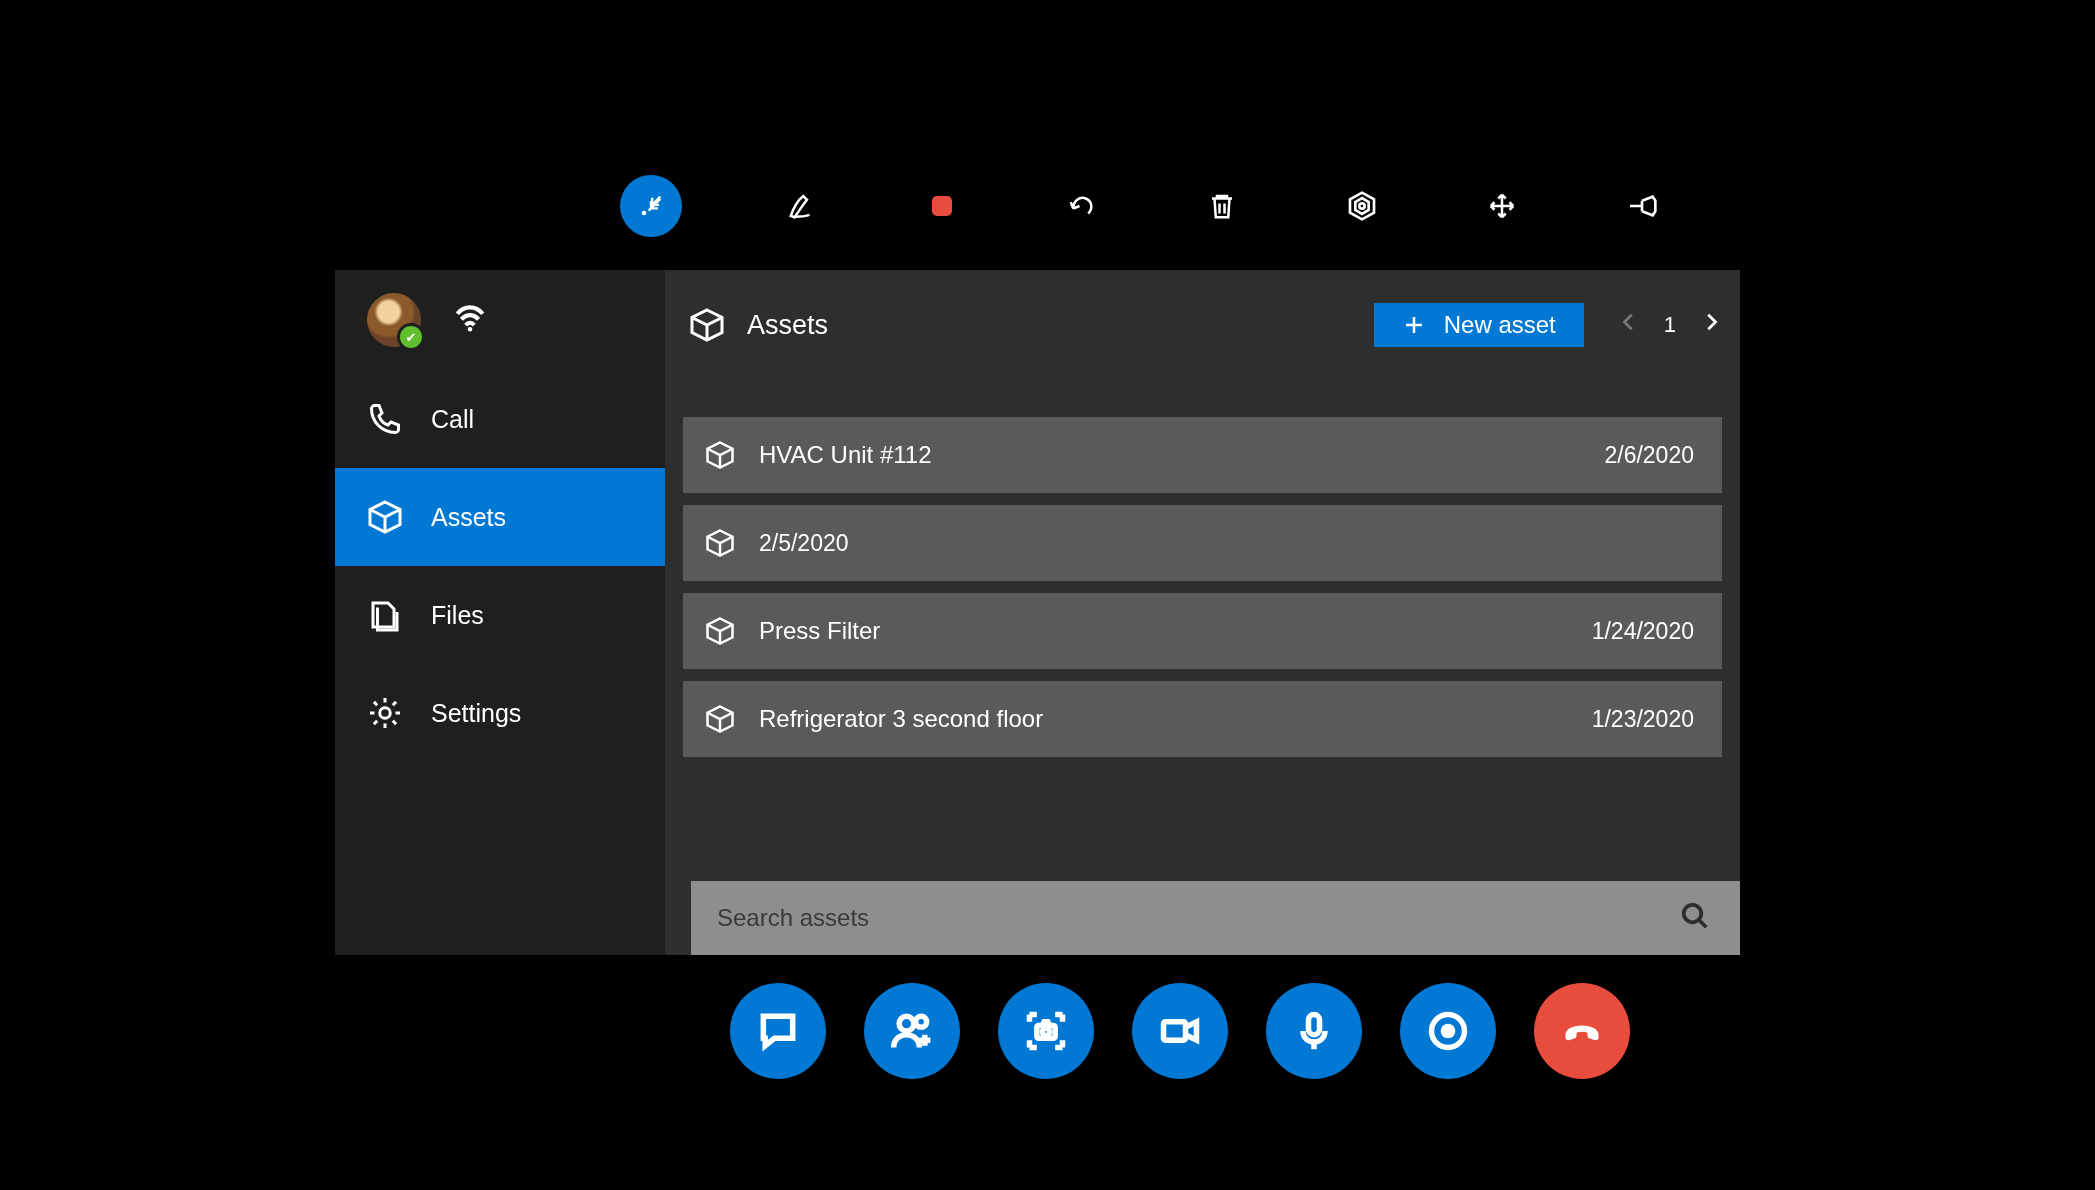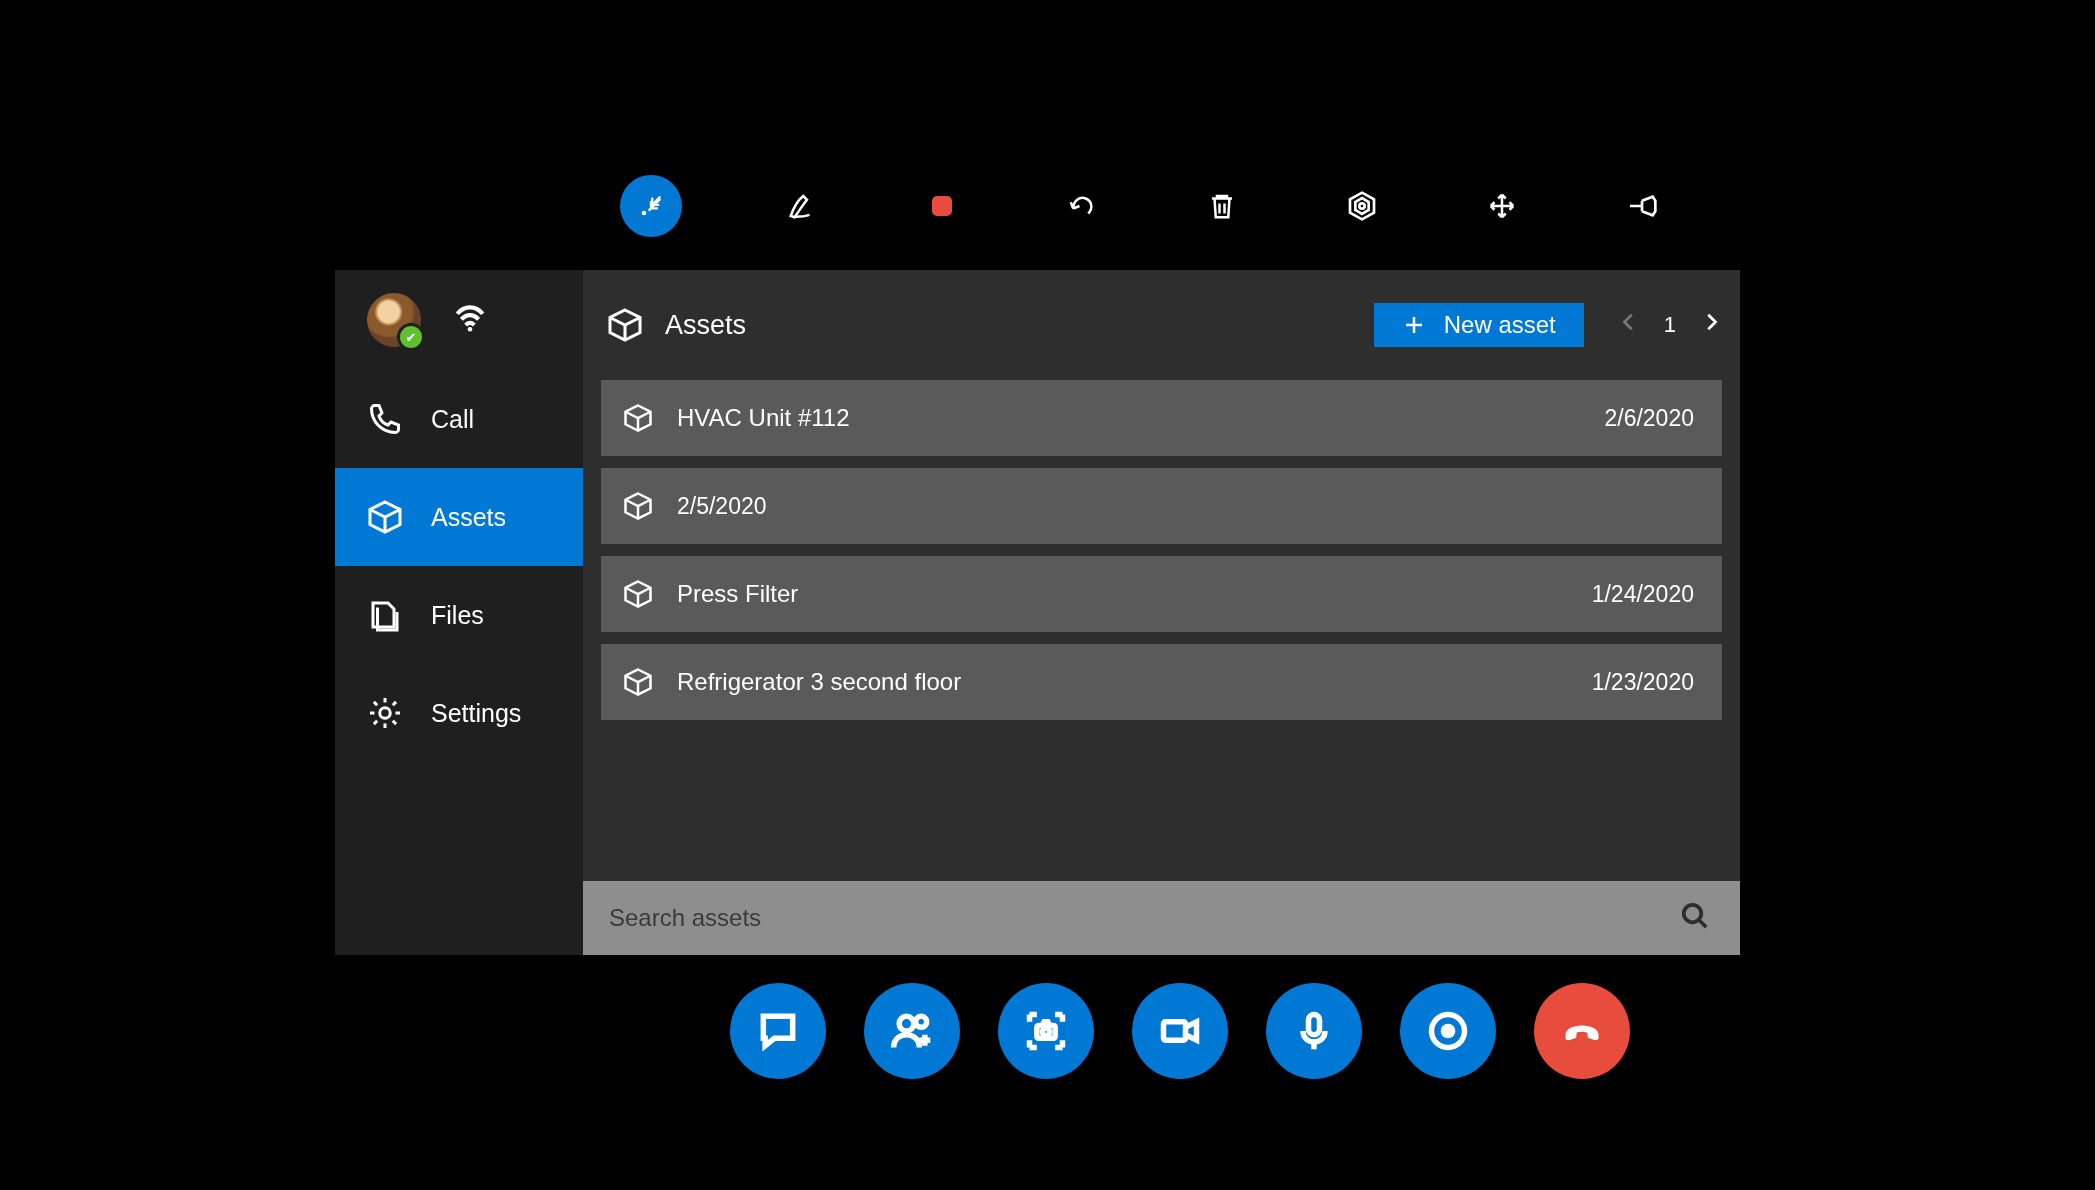--- a/index.html
+++ b/index.html
@@ -33,21 +33,21 @@
     left: 335px;
     top: 270px;
     width: 1405px;
     height: 685px;
     display: flex;
     background: #2e2e2e;
     box-shadow: 0 8px 24px rgba(0,0,0,0.6);
   }
 
   .sidebar {
-    width: 248px;
+    width: 330px;
     background: #1f1f1f;
     display: flex;
     flex-direction: column;
   }
   .sidebar .profile {
     height: 100px;
     display: flex;
     align-items: center;
     padding-left: 30px;
     gap: 30px;
@@ -127,20 +127,21 @@
   .pager .chev { cursor: pointer; }
   .pager .chev.disabled { opacity: 0.35; cursor: default; }
   .pager svg { stroke: #fff; stroke-width: 3; fill: none; width: 22px; height: 26px; }
 
   .asset-list {
     flex: 1;
     display: flex;
     flex-direction: column;
     gap: 12px;
     padding: 0 18px 0 18px;
+    margin-top: 37px;
   }
   .asset-row {
     height: 76px;
     background: #5a5a5a;
     display: flex;
     align-items: center;
     padding: 0 28px 0 22px;
     color: #fff;
     font-size: 24px;
     cursor: pointer;
@@ -149,20 +150,21 @@
   .asset-row .name { flex: 1; }
   .asset-row .date { font-size: 23px; }
 
   .search-bar {
     height: 74px;
     background: #8e8e8e;
     display: flex;
     align-items: center;
     padding: 0 30px 0 26px;
     margin-top: auto;
+    margin-left: 26px;
   }
   .search-bar input {
     flex: 1;
     background: transparent;
     border: none;
     color: #3a3a3a;
     font-size: 24px;
     outline: none;
   }
   .search-bar input::placeholder { color: #3a3a3a; }

